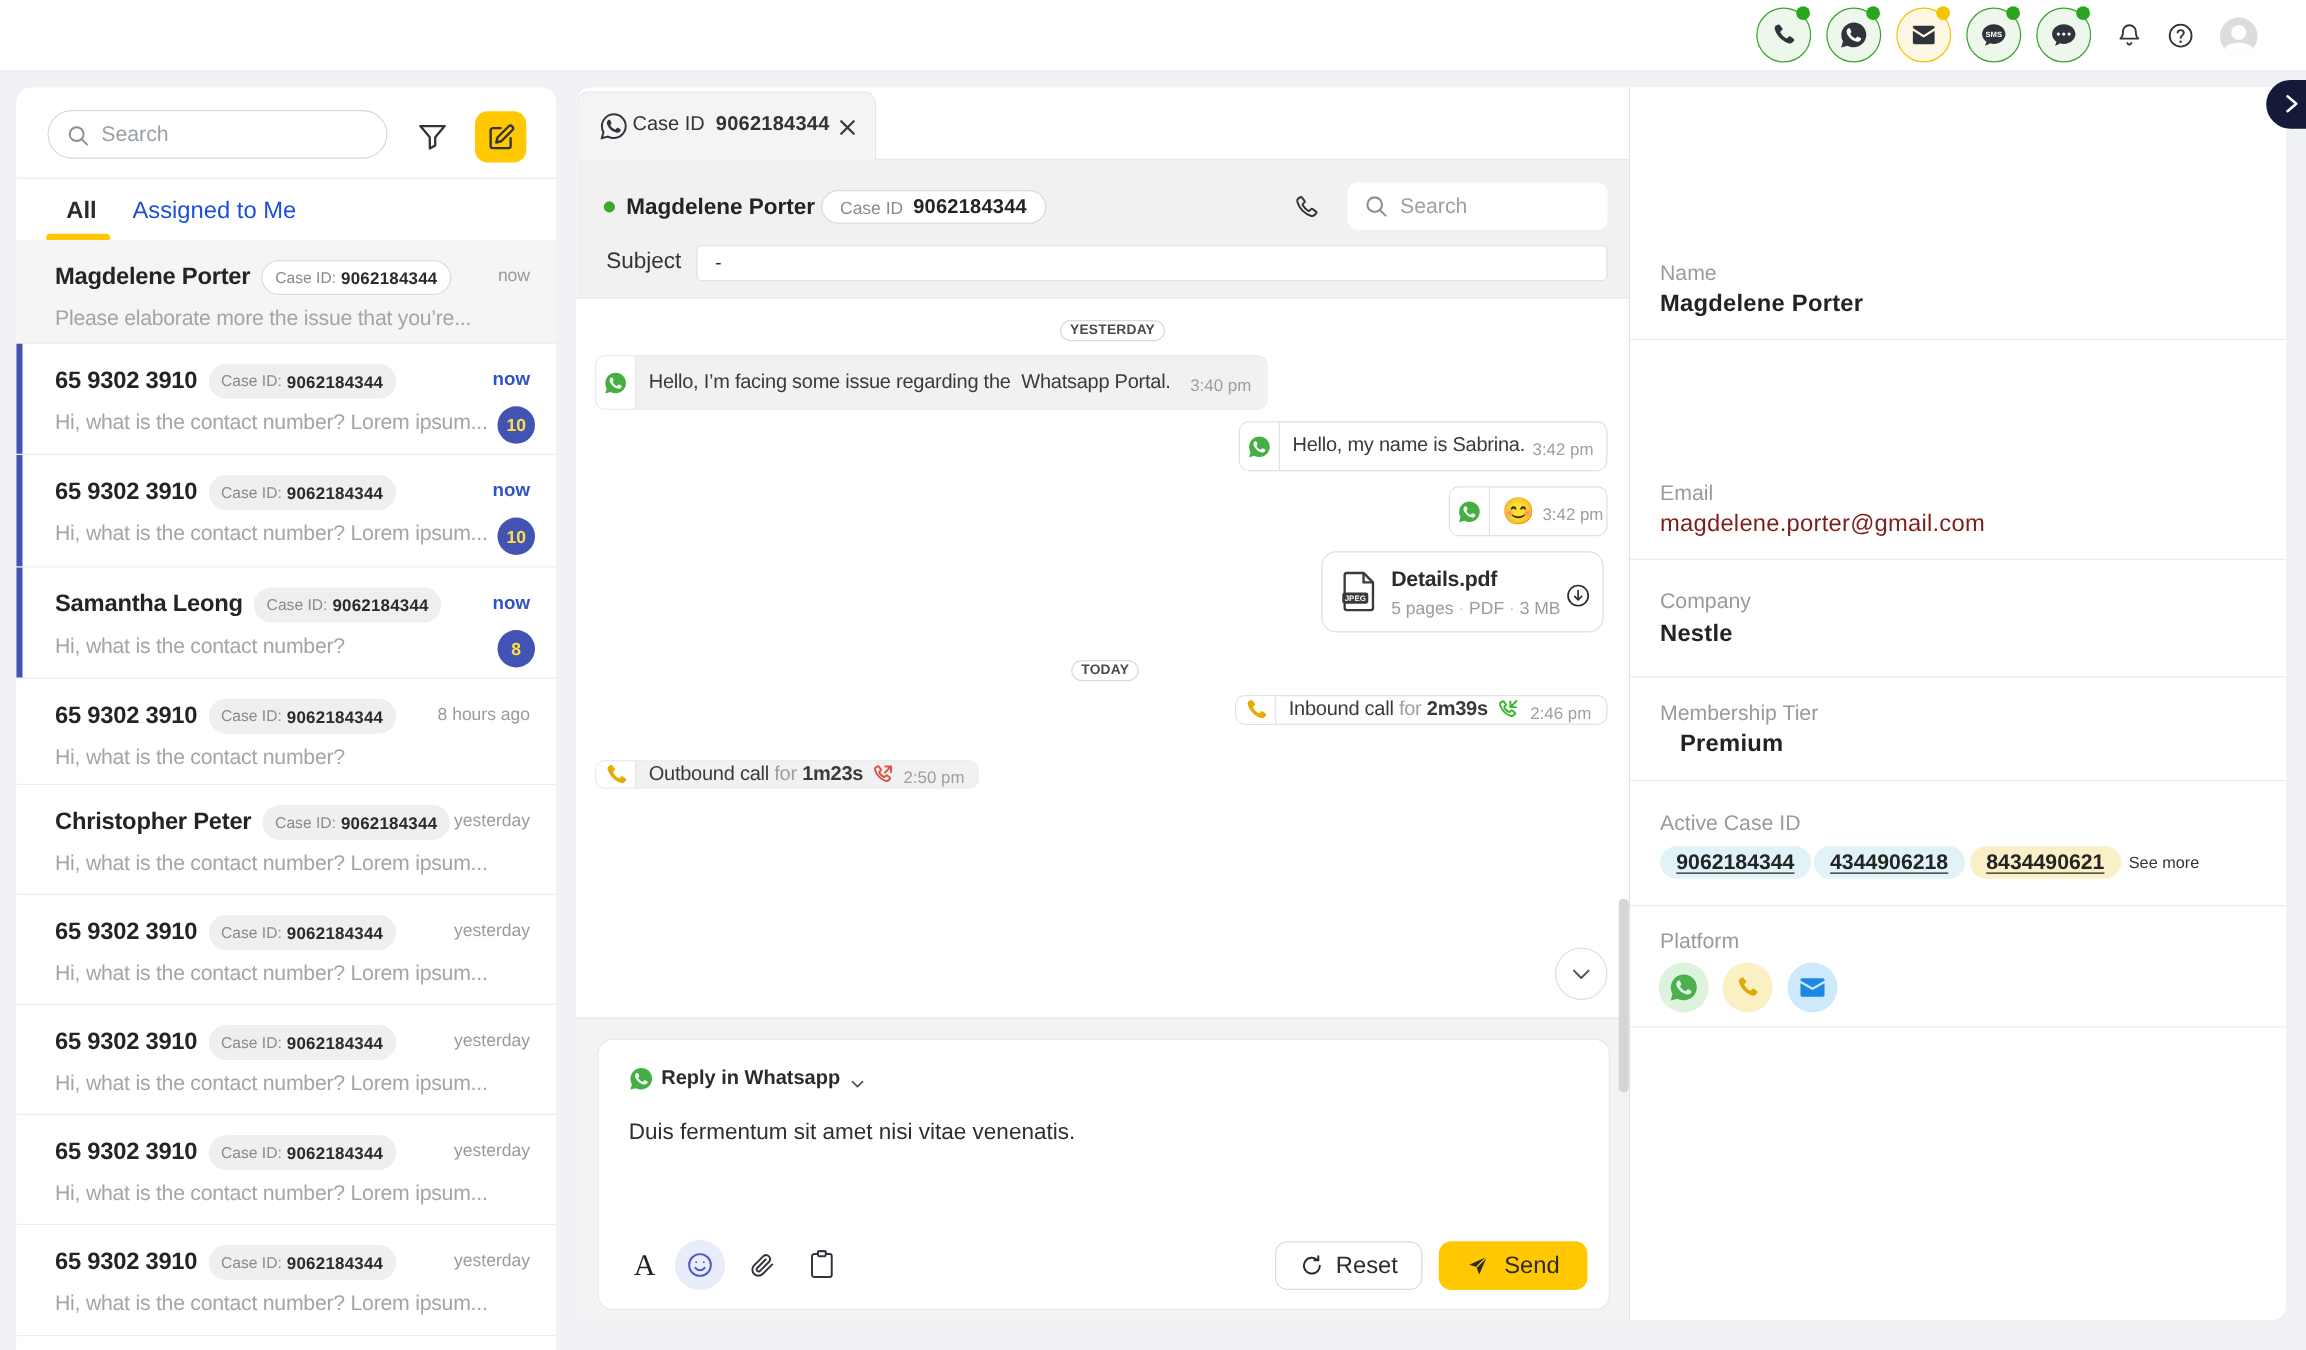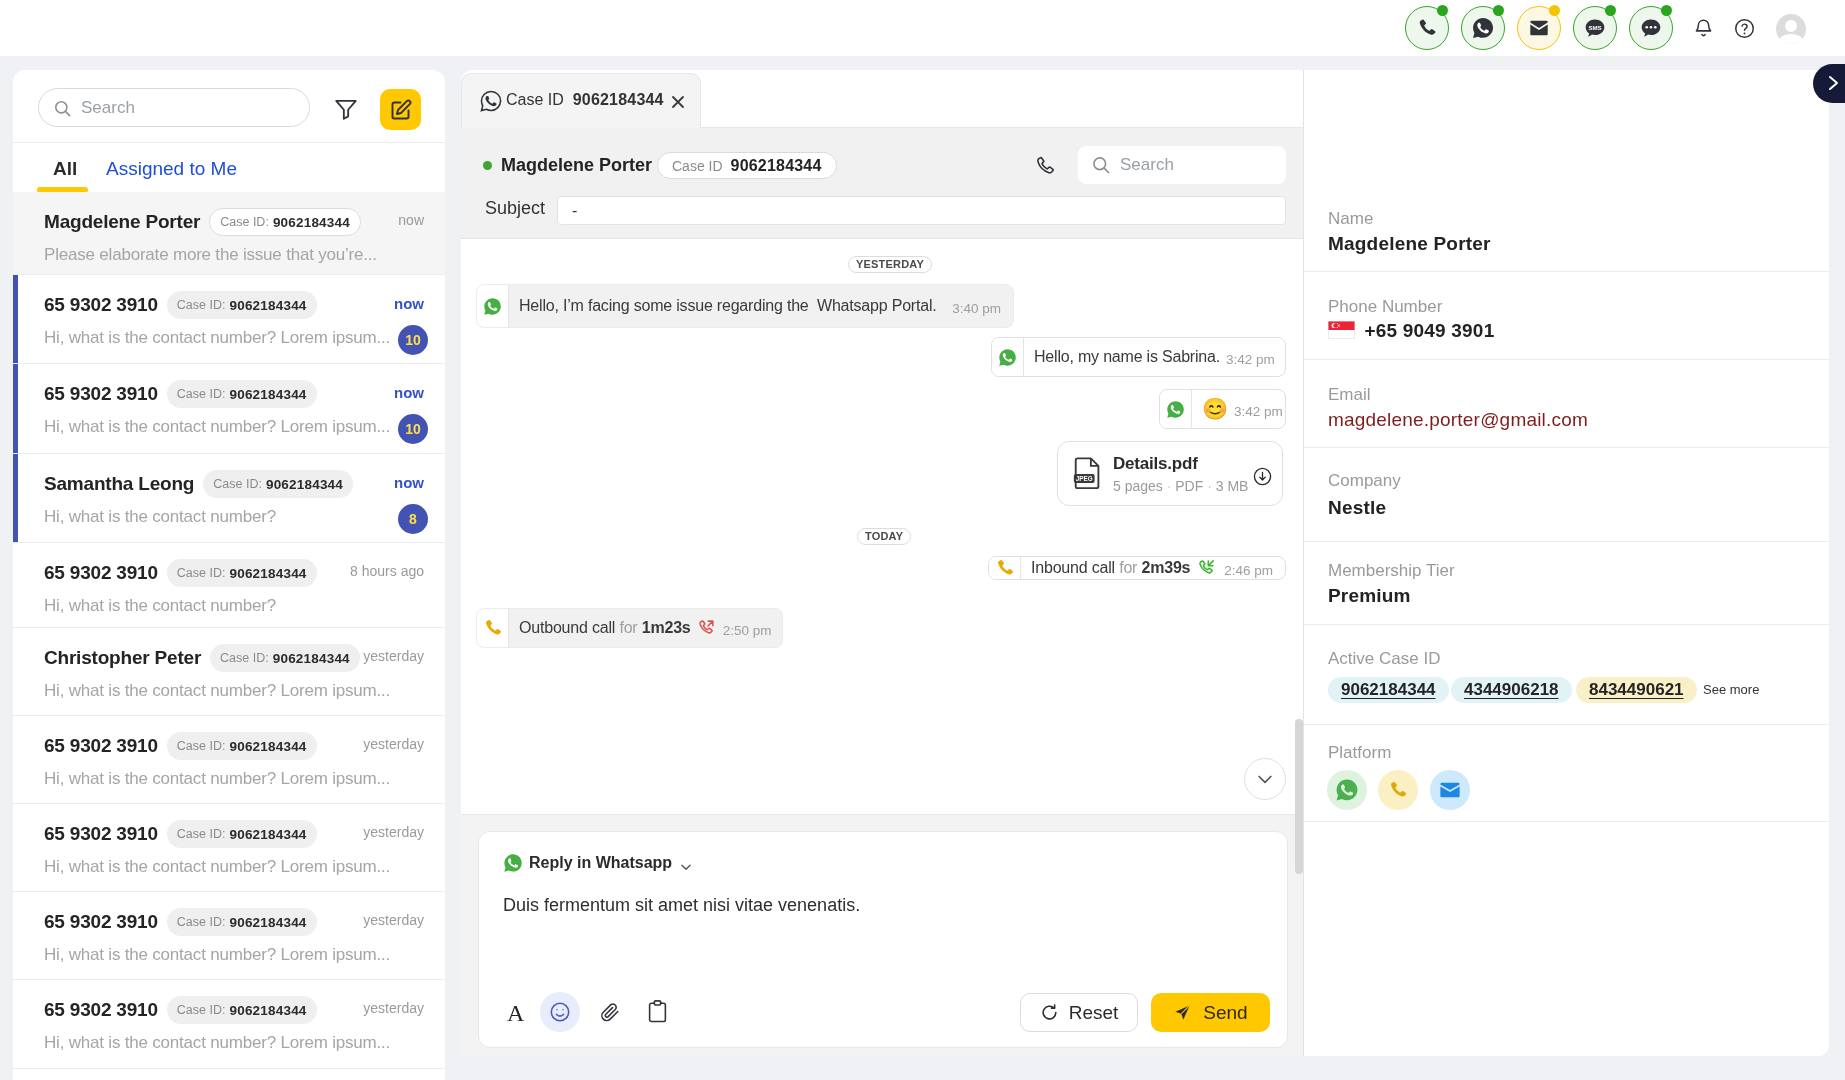--- a/index.html
+++ b/index.html
@@ -346,21 +346,21 @@
               <path d="M6.6 2.7c.5-.5 1.3-.4 1.7.1l2.4 3.1c.3.4.3 1-.1 1.4L9.2 8.7c-.3.3-.3.8-.1 1.2 1.1 2 2.9 3.8 5 5 .4.2.9.2 1.2-.1l1.4-1.4c.4-.4 1-.4 1.4-.1l3.1 2.4c.5.4.6 1.2.1 1.7l-1.5 1.5c-.8.8-2 1.2-3.1.8-3-.9-5.8-2.6-8.1-4.9S4.7 9.7 3.8 6.7c-.3-1.1 0-2.3.8-3.1z"></path>
             </svg>
           </div>
         <div class="bodytx">Inbound call <span class="gtx">&nbsp;for&nbsp;</span> <b>2m39s</b>&nbsp;
           <svg width="22" height="22" viewBox="0 0 24 24" fill="none" stroke="#35b729" stroke-width="1.7" stroke-linecap="round" stroke-linejoin="round">
               <path d="M7.5 4.6c.4-.4 1-.3 1.3.1l1.7 2.3c.3.3.2.8-.1 1.1l-1 1c-.2.2-.3.6-.1.9.8 1.5 2.2 2.8 3.7 3.7.3.2.7.1.9-.1l1-1c.3-.3.8-.4 1.1-.1l2.3 1.7c.4.3.5.9.1 1.3l-1.1 1.1c-.6.6-1.4.8-2.2.6-2.2-.6-4.3-1.9-6-3.6s-2.9-3.8-3.6-6c-.2-.8 0-1.6.6-2.2z"></path>
               <path d="M14.5 4.5v5h5M14.8 9.2l5-5"></path>
             </svg>
           <span class="tmx">2:46 pm</span></div>
       </div>
-      <div class="msg gray" style="left:15px;top:369px;width:307px;height:40px;">
+      <div class="msg gray" style="left:15px;top:369px;width:307px;height:23px;">
         <div class="ic">
             <svg width="20" height="20" viewBox="0 0 24 24" fill="#e7ab06">
               <path d="M6.6 2.7c.5-.5 1.3-.4 1.7.1l2.4 3.1c.3.4.3 1-.1 1.4L9.2 8.7c-.3.3-.3.8-.1 1.2 1.1 2 2.9 3.8 5 5 .4.2.9.2 1.2-.1l1.4-1.4c.4-.4 1-.4 1.4-.1l3.1 2.4c.5.4.6 1.2.1 1.7l-1.5 1.5c-.8.8-2 1.2-3.1.8-3-.9-5.8-2.6-8.1-4.9S4.7 9.7 3.8 6.7c-.3-1.1 0-2.3.8-3.1z"></path>
             </svg>
           </div>
         <div class="bodytx" style="background:#f1f1f2;">Outbound call <span class="gtx">&nbsp;for&nbsp;</span> <b>1m23s</b>&nbsp;
           <svg width="22" height="22" viewBox="0 0 24 24" fill="none" stroke="#d9544a" stroke-width="1.7" stroke-linecap="round" stroke-linejoin="round">
               <path d="M7.5 4.6c.4-.4 1-.3 1.3.1l1.7 2.3c.3.3.2.8-.1 1.1l-1 1c-.2.2-.3.6-.1.9.8 1.5 2.2 2.8 3.7 3.7.3.2.7.1.9-.1l1-1c.3-.3.8-.4 1.1-.1l2.3 1.7c.4.3.5.9.1 1.3l-1.1 1.1c-.6.6-1.4.8-2.2.6-2.2-.6-4.3-1.9-6-3.6s-2.9-3.8-3.6-6c-.2-.8 0-1.6.6-2.2z"></path>
               <path d="M19.5 9.5v-5h-5M19.2 4.8l-5 5"></path>
             </svg>
@@ -414,49 +414,31 @@
             </svg>
           Send
         </div>
       </div>
     </div>
     <div id="rpanel">
       <div class="sect" style="top:116px;height:86px;">
         <div class="lb" style="top:23px;">Name</div>
         <div class="vl" style="top:47px;">Magdelene Porter</div>
       </div>
-      <div class="sect" style="top:202px;height:88px;">
-        <div class="lb" style="top:25px;">Phone Number</div>
-        <div class="vl" style="top:48px;">
-          <svg width="27" height="18" viewBox="0 0 27 18" style="vertical-align:-2px;margin-right:4px;">
-              <rect width="27" height="9" fill="#ee2436"></rect>
-              <rect y="9" width="27" height="9" fill="#fff"></rect>
-              <rect width="27" height="18" fill="none" stroke="#d7d7d7" stroke-width="1"></rect>
-              <circle cx="6.2" cy="4.5" r="2.6" fill="#fff"></circle>
-              <circle cx="7.4" cy="4.5" r="2.2" fill="#ee2436"></circle>
-              <circle cx="9.4" cy="2.6" r="0.55" fill="#fff"></circle>
-              <circle cx="9.4" cy="6.4" r="0.55" fill="#fff"></circle>
-              <circle cx="11.2" cy="3.8" r="0.55" fill="#fff"></circle>
-              <circle cx="11.2" cy="5.2" r="0.55" fill="#fff"></circle>
-              <circle cx="10.3" cy="4.5" r="0.55" fill="#fff"></circle>
-            </svg>
-          +65 9049 3901
-        </div>
-      </div>
       <div class="sect" style="top:290px;height:88px;">
         <div class="lb" style="top:25px;">Email</div>
         <div class="vl" style="top:49px;font-weight:normal;color:#7f1d1d;font-size:19px;">magdelene.porter@gmail.com</div>
       </div>
       <div class="sect" style="top:378px;height:94px;">
         <div class="lb" style="top:23px;">Company</div>
         <div class="vl" style="top:49px;">Nestle</div>
       </div>
       <div class="sect" style="top:472px;height:83px;">
         <div class="lb" style="top:19px;">Membership Tier</div>
-        <div class="vl" style="top:43px;">Premium</div>
+        <div class="vl" style="top:43px;margin-left:16px;">Premium</div>
       </div>
       <div class="sect" style="top:555px;height:100px;">
         <div class="lb" style="top:24px;">Active Case ID</div>
         <div class="cpill" style="left:24px;top:52px;background:#e2f3f7;">
             <u>9062184344</u>
           </div>
         <div class="cpill" style="left:147px;top:52px;background:#e2f3f7;">
             <u>4344906218</u>
           </div>
         <div class="cpill" style="left:272px;top:52px;background:#faf0c8;">

